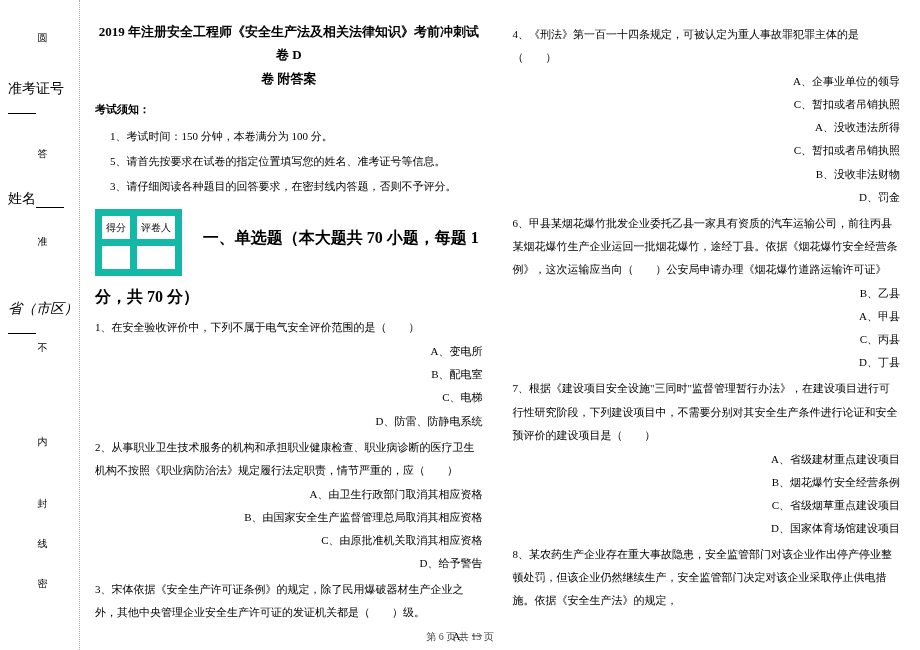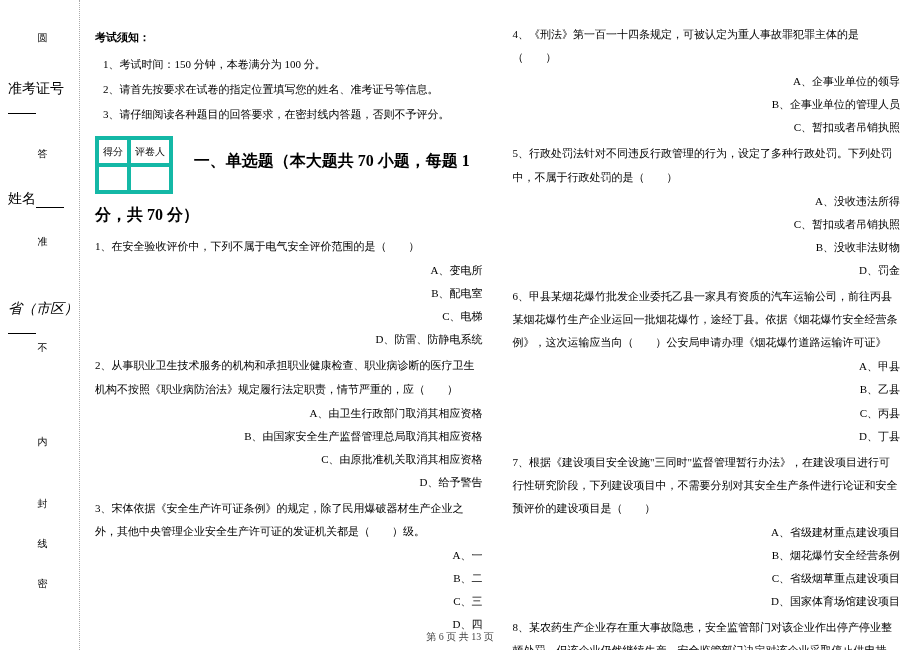--- a/index.html
+++ b/index.html
@@ -67,29 +67,29 @@
       font-weight: bold;
       font-size: 13px;
       line-height: 1.8;
       margin-bottom: 8px;
     }
     .section-head {
       font-weight: bold;
       font-size: 11px;
       margin: 6px 0 4px;
     }
-    .instr { margin: 2px 8px; }
+    .instr { margin: 2px 15px; }
     .score-table {
       border-collapse: collapse;
       margin: 8px 0 4px;
       display: inline-block;
       vertical-align: middle;
     }
     .score-table td {
-      border: 4px solid #14b8a6;
+      border: 7px solid #14b8a6;
       padding: 1px 4px;
       font-size: 10px;
       height: 14px;
       min-width: 26px;
     }
     .part-title {
       font-weight: bold;
       font-size: 16px;
       display: inline;
       margin-left: 18px;
@@ -118,23 +118,27 @@
   <span class="vert-label l4">不</span>
   <span class="vert-label l5">内</span>
   <span class="horiz-label h3"><span>省（市区）</span><span class="field-line"></span></span>
   <span class="vert-label l6">线</span>
   <span class="vert-label" style="top:490px;">封</span>
   <span class="vert-label" style="top:570px;">密</span>
 </div>
 
 <div class="main">
   <div class="col">
+    <div class="title">
+      <div>2019 年注册安全工程师《安全生产法及相关法律知识》考前冲刺试卷 D</div>
+      <div>卷 附答案</div>
+    </div>
     <div class="section-head">考试须知：</div>
     <div class="instr">1、考试时间：150 分钟，本卷满分为 100 分。</div>
-    <div class="instr">2、请首先按要求在试卷的指定位置填写您的姓名、准考证号等信息。</div>
+    <div class="instr">5、请首先按要求在试卷的指定位置填写您的姓名、准考证号等信息。</div>
     <div class="instr">3、请仔细阅读各种题目的回答要求，在密封线内答题，否则不予评分。</div>
 
     <div>
       <table class="score-table">
         <tbody>
             <tr>
               <td>得分</td>
               <td>评卷人</td>
             </tr>
         <tr>
@@ -160,32 +164,30 @@
     <div class="q">3、宋体依据《安全生产许可证条例》的规定，除了民用爆破器材生产企业之外，其他中央管理企业安全生产许可证的发证机关都是（　　）级。</div>
     <div class="opt">A、一</div>
     <div class="opt">B、二</div>
     <div class="opt">C、三</div>
     <div class="opt">D、四</div>
   </div>
 
   <div class="col">
     <div class="q">4、《刑法》第一百一十四条规定，可被认定为重人事故罪犯罪主体的是（　　）</div>
     <div class="opt">A、企事业单位的领导</div>
-    <div class="opt">B、企事业单位的管理人员</div>
     <div class="opt">C、暂扣或者吊销执照</div>
 
-    <div class="q">5、行政处罚法针对不同违反行政管理的行为，设定了多种行政处罚。下列处罚中，不属于行政处罚的是（　　）</div>
     <div class="opt">A、没收违法所得</div>
     <div class="opt">C、暂扣或者吊销执照</div>
     <div class="opt">B、没收非法财物</div>
     <div class="opt">D、罚金</div>
 
     <div class="q">6、甲县某烟花爆竹批发企业委托乙县一家具有资质的汽车运输公司，前往丙县某烟花爆竹生产企业运回一批烟花爆竹，途经丁县。依据《烟花爆竹安全经营条例》，这次运输应当向（　　）公安局申请办理《烟花爆竹道路运输许可证》</div>
+    <div class="opt">B、乙县</div>
     <div class="opt">A、甲县</div>
-    <div class="opt">B、乙县</div>
     <div class="opt">C、丙县</div>
     <div class="opt">D、丁县</div>
 
     <div class="q">7、根据《建设项目安全设施"三同时"监督管理暂行办法》，在建设项目进行可行性研究阶段，下列建设项目中，不需要分别对其安全生产条件进行论证和安全预评价的建设项目是（　　）</div>
     <div class="opt">A、省级建材重点建设项目</div>
     <div class="opt">B、烟花爆竹安全经营条例</div>
     <div class="opt">C、省级烟草重点建设项目</div>
     <div class="opt">D、国家体育场馆建设项目</div>
 
     <div class="q">8、某农药生产企业存在重大事故隐患，安全监管部门对该企业作出停产停业整顿处罚，但该企业仍然继续生产，安全监管部门决定对该企业采取停止供电措施。依据《安全生产法》的规定，</div>

